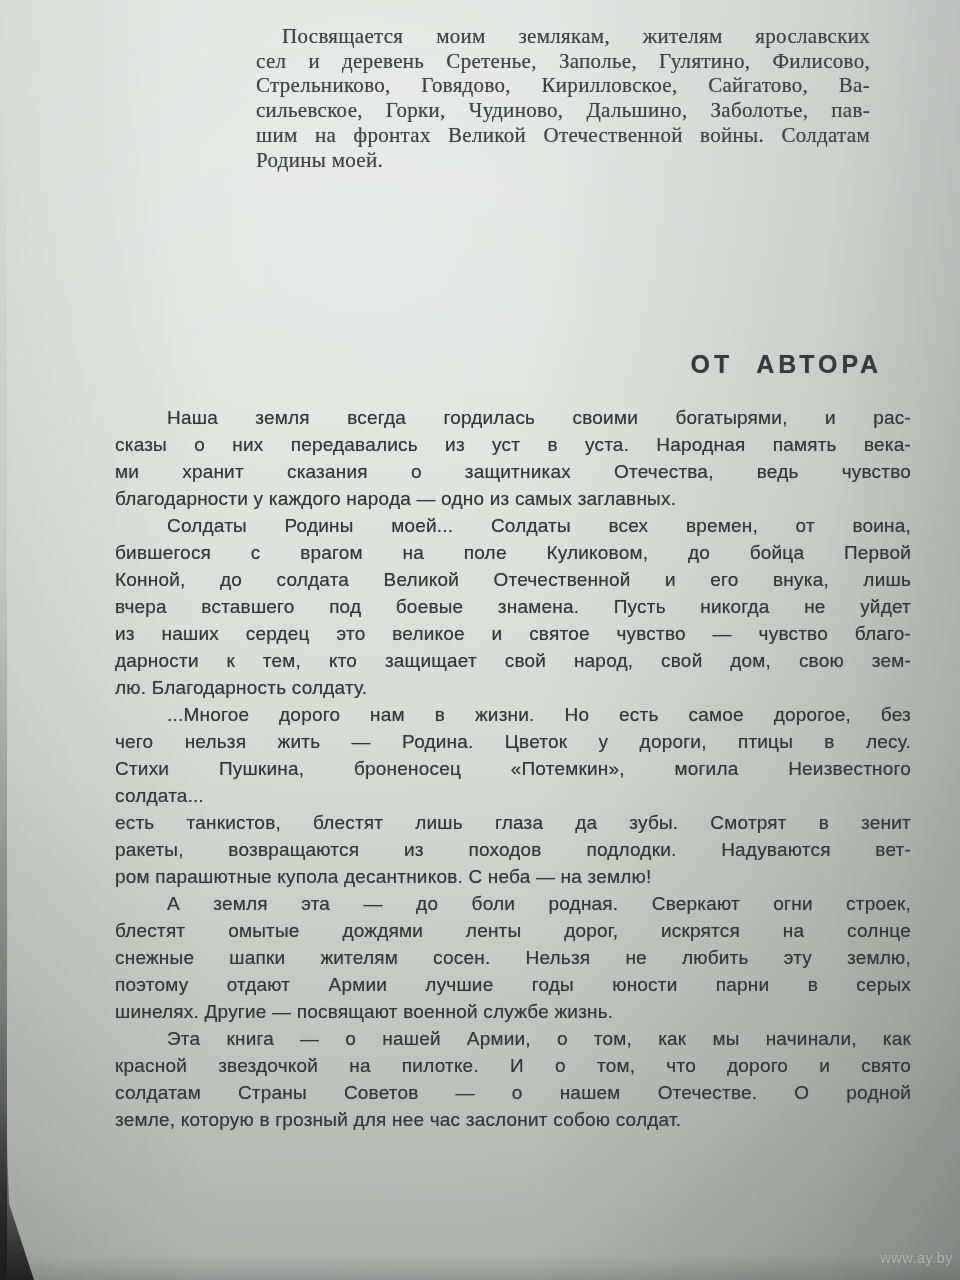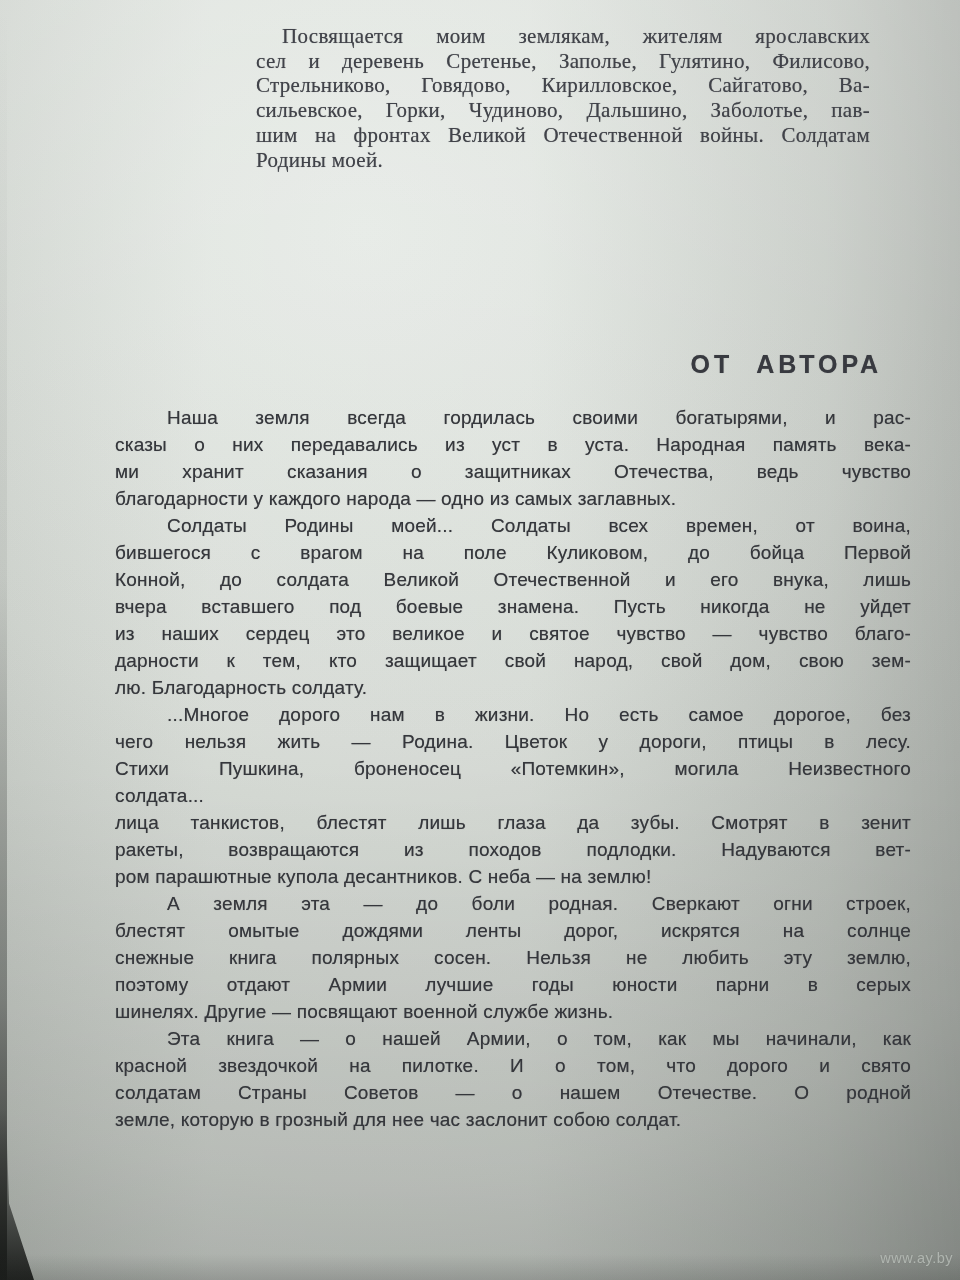--- a/index.html
+++ b/index.html
@@ -141,28 +141,28 @@
         <div class="line">дарности к тем, кто защищает свой народ, свой дом, свою зем-</div>
         <div class="line last">лю. Благодарность солдату.</div>
       </div>
       <div class="para">
         <div class="line first">...Многое дорого нам в жизни. Но есть самое дорогое, без</div>
         <div class="line">чего нельзя жить — Родина. Цветок у дороги, птицы в лесу.</div>
         <div class="line">Стихи Пушкина, броненосец «Потемкин», могила Неизвестного</div>
         <div class="line last">солдата...</div>
       </div>
       <div class="para">
-        <div class="line">лица танкистов, блестят лишь глаза да зубы. Смотрят в зенит</div>
+        <div class="line">есть танкистов, блестят лишь глаза да зубы. Смотрят в зенит</div>
         <div class="line">ракеты, возвращаются из походов подлодки. Надуваются вет-</div>
         <div class="line last">ром парашютные купола десантников. С неба — на землю!</div>
       </div>
       <div class="para">
         <div class="line first">А земля эта — до боли родная. Сверкают огни строек,</div>
         <div class="line">блестят омытые дождями ленты дорог, искрятся на солнце</div>
-        <div class="line">снежные книга полярных сосен. Нельзя не любить эту землю,</div>
+        <div class="line">снежные шапки жителям сосен. Нельзя не любить эту землю,</div>
         <div class="line">поэтому отдают Армии лучшие годы юности парни в серых</div>
         <div class="line last">шинелях. Другие — посвящают военной службе жизнь.</div>
       </div>
       <div class="para">
         <div class="line first">Эта книга — о нашей Армии, о том, как мы начинали, как</div>
         <div class="line">красной звездочкой на пилотке. И о том, что дорого и свято</div>
         <div class="line">солдатам Страны Советов — о нашем Отечестве. О родной</div>
         <div class="line last">земле, которую в грозный для нее час заслонит собою солдат.</div>
       </div>
     </div>

